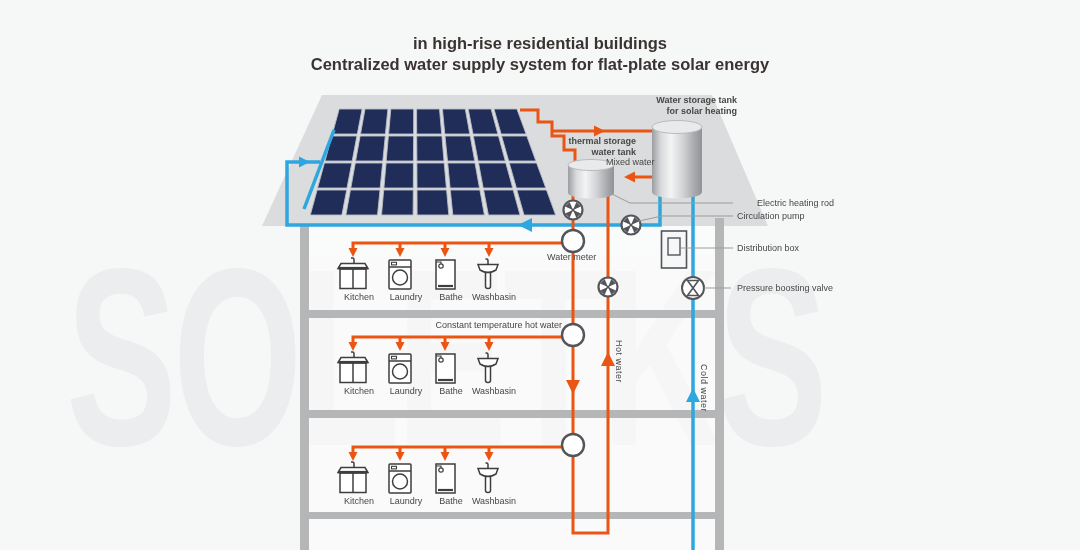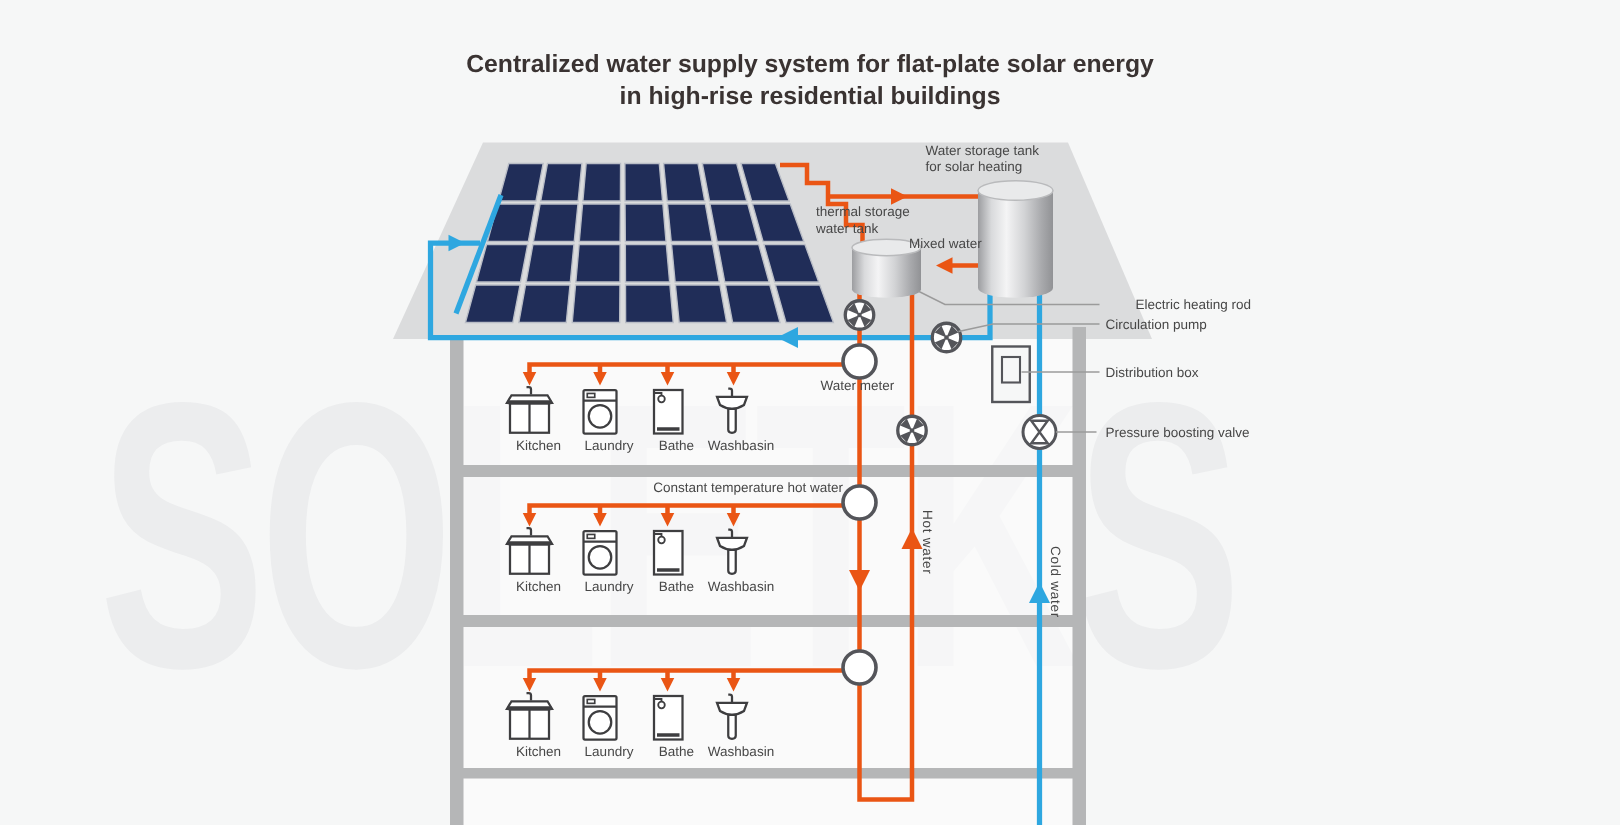--- a/index.html
+++ b/index.html
@@ -14,21 +14,21 @@
     color:rgba(70,78,96,0.055);
     transform:scaleX(0.66);transform-origin:left top;
     letter-spacing:-6px;white-space:nowrap;user-select:none;
   }
   #diagram-svg{position:absolute;left:0;top:0;}
   .lbl{
     position:absolute;font-size:9px;line-height:10.5px;color:#474747;
     white-space:nowrap;
     text-align:center;
   }
-  .lbl.center{text-align:left;white-space:normal;}
+  .lbl.center{text-align:right;white-space:normal;font-weight:bold;}
   .lbl.vert{
     writing-mode:vertical-rl;white-space:nowrap;letter-spacing:0.5px;
   }
   #title{
     position:absolute;left:0;top:33px;width:1080px;text-align:center;
     font-size:16.5px;line-height:21px;font-weight:bold;color:#3a3332;
   }
   .floor-cells{position:absolute;left:0;top:0;width:0;height:0;}
   .appliance{
     position:absolute;width:56px;display:flex;flex-direction:column;
@@ -219,22 +219,22 @@
       <use href="#ah" fill="#EA5514" transform="translate(445,351)"></use>
       <use href="#ah" fill="#EA5514" transform="translate(489,351)"></use>
       <use href="#ah" fill="#EA5514" transform="translate(353,461)"></use>
       <use href="#ah" fill="#EA5514" transform="translate(400,461)"></use>
       <use href="#ah" fill="#EA5514" transform="translate(445,461)"></use>
       <use href="#ah" fill="#EA5514" transform="translate(489,461)"></use>
     </g>
   </svg>
 
   <div id="title">
+    <div>in high-rise residential buildings</div>
     <div>Centralized water supply system for flat-plate solar energy</div>
-    <div>in high-rise residential buildings</div>
   </div>
 
   <div class="lbl center" style="left:617px;top:95px;width:120px;">
     <div>Water storage tank</div>
     <div>for solar heating</div>
   </div>
   <div class="lbl center" style="left:544px;top:136px;width:92px;">
     <div>thermal storage</div>
     <div>water tank</div>
   </div>

